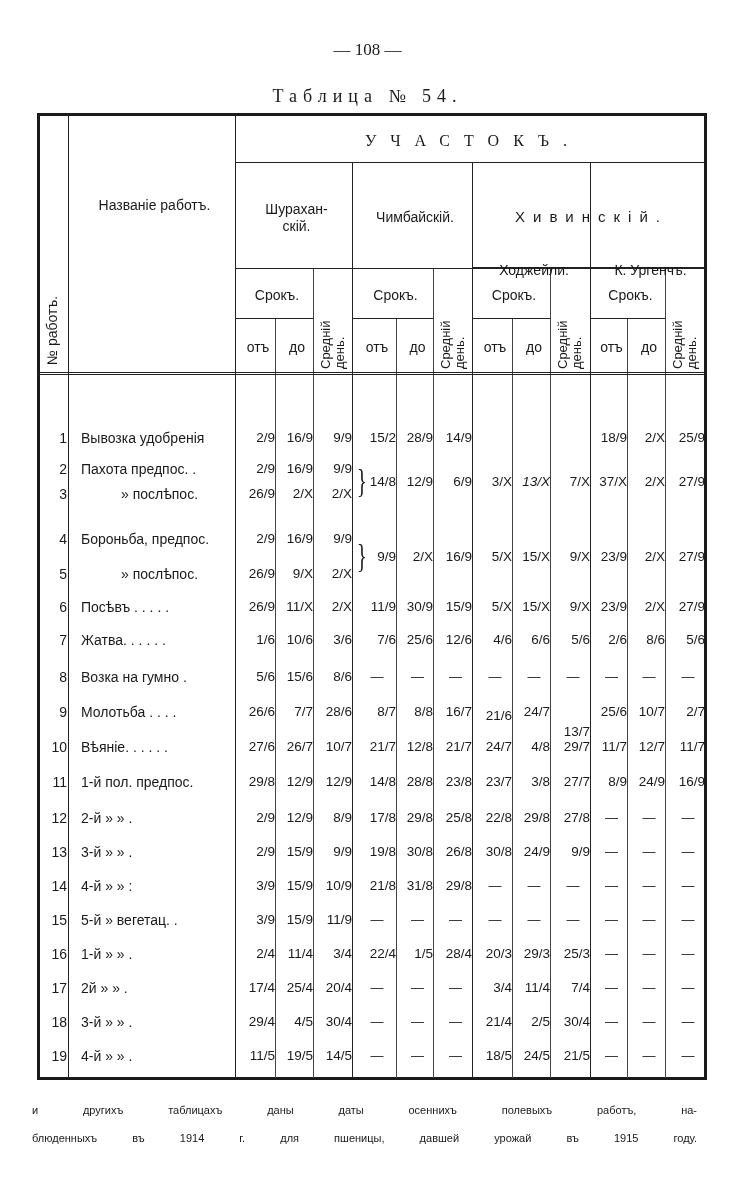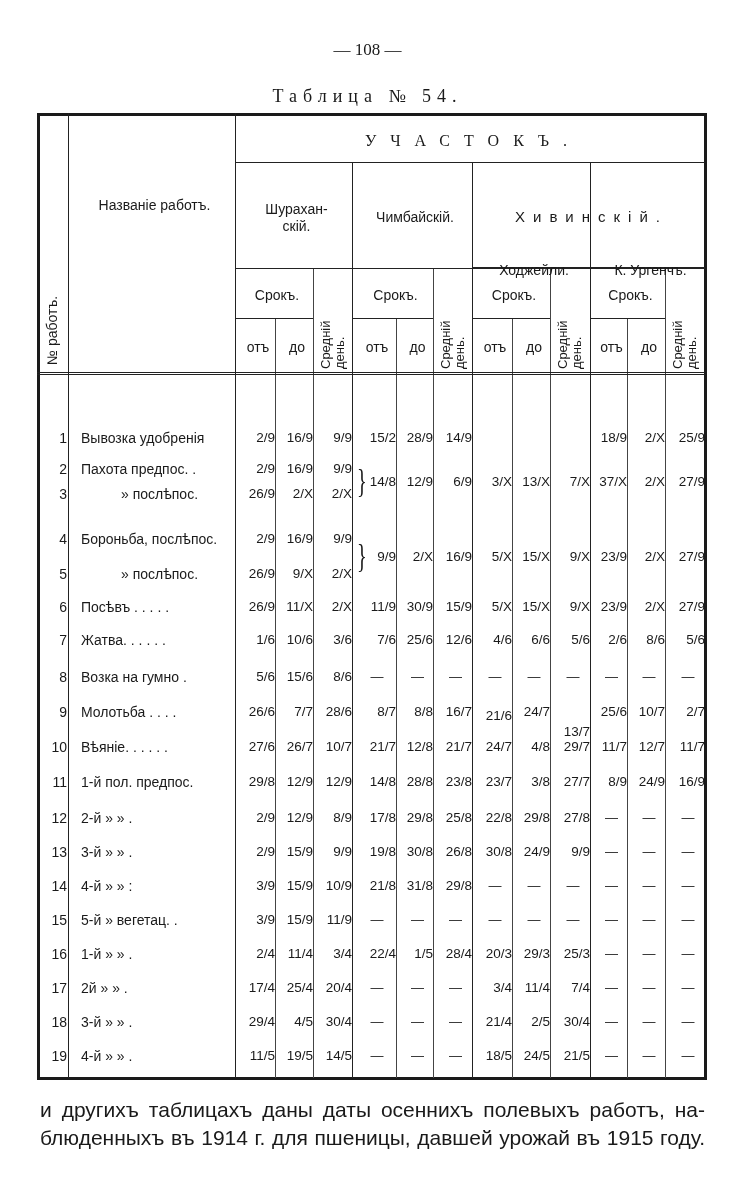--- a/index.html
+++ b/index.html
@@ -37,21 +37,21 @@
   }
   .num { position: absolute; font-size: 14px; text-align: right; }
   .name { position: absolute; font-size: 14px; white-space: nowrap; }
   .cell { position: absolute; font-size: 13.5px; text-align: right; white-space: nowrap; }
   .dash-cell { position: absolute; text-align: center; font-size: 13px; }
   .brace {
     position: absolute; font-family: "Liberation Serif", serif; font-size: 34px;
     line-height: 1; transform: scaleX(0.6); transform-origin: left center;
   }
   .footer {
-    position: absolute; left: 40px; width: 665px; font-size: 21px;
+    position: absolute; left: 32px; width: 665px; font-size: 11px;
     text-align: justify; text-align-last: justify; line-height: 24px;
     font-family: "Liberation Sans", sans-serif;
   }
 </style>
 </head>
 <body>
 
 <div class="page-number">— 108 —</div>
 <div class="table-title">Таблица № 54.</div>
 
@@ -117,21 +117,21 @@
     <div class="name" style="left: 41px; top: 345px;">Пахота предпос. .</div>
     <div class="cell" style="left: 198px; top: 345px; width: 37px;">2/9</div>
     <div class="cell" style="left: 238px; top: 345px; width: 35px;">16/9</div>
     <div class="cell" style="left: 276px; top: 345px; width: 36px;">9/9</div>
     <div class="num" style="left: 3px; top: 370px; width: 24px;">3</div>
     <div class="name" style="left: 81px; top: 370px;">» послѣпос.</div>
     <div class="cell" style="left: 198px; top: 370px; width: 37px;">26/9</div>
     <div class="cell" style="left: 238px; top: 370px; width: 35px;">2/X</div>
     <div class="cell" style="left: 276px; top: 370px; width: 36px;">2/X</div>
     <div class="num" style="left: 3px; top: 415px; width: 24px;">4</div>
-    <div class="name" style="left: 41px; top: 415px;">Бороньба, послѣпос.</div>
+    <div class="name" style="left: 41px; top: 415px;">Бороньба, предпос.</div>
     <div class="cell" style="left: 198px; top: 415px; width: 37px;">2/9</div>
     <div class="cell" style="left: 238px; top: 415px; width: 35px;">16/9</div>
     <div class="cell" style="left: 276px; top: 415px; width: 36px;">9/9</div>
     <div class="num" style="left: 3px; top: 450px; width: 24px;">5</div>
     <div class="name" style="left: 81px; top: 450px;">» послѣпос.</div>
     <div class="cell" style="left: 198px; top: 450px; width: 37px;">26/9</div>
     <div class="cell" style="left: 238px; top: 450px; width: 35px;">9/X</div>
     <div class="cell" style="left: 276px; top: 450px; width: 36px;">2/X</div>
     <div class="num" style="left: 3px; top: 483px; width: 24px;">6</div>
     <div class="name" style="left: 41px; top: 483px;">Посѣвъ . . . . .</div>
@@ -327,21 +327,21 @@
     <div class="cell" style="left: 475px; top: 932px; width: 35px;">24/5</div>
     <div class="cell" style="left: 513px; top: 932px; width: 37px;">21/5</div>
     <div class="dash-cell" style="left: 553px; top: 932px; width: 37px;">—</div>
     <div class="dash-cell" style="left: 590px; top: 932px; width: 38px;">—</div>
     <div class="dash-cell" style="left: 628px; top: 932px; width: 40px;">—</div>
     <div class="brace" style="left: 317px; top: 347.5px;">}</div>
     <div class="cell" style="left: 315px; top: 357.5px; width: 41px;">14/8</div>
     <div class="cell" style="left: 359px; top: 357.5px; width: 34px;">12/9</div>
     <div class="cell" style="left: 396px; top: 357.5px; width: 36px;">6/9</div>
     <div class="cell" style="left: 435px; top: 357.5px; width: 37px;">3/X</div>
-    <div class="cell" style="left: 475px; top: 357.5px; width: 35px;">13/X</div>
+    <div class="cell" style="left: 475px; top: 357.5px; width: 35px; font-style: italic;">13/X</div>
     <div class="cell" style="left: 513px; top: 357.5px; width: 37px;">7/X</div>
     <div class="cell" style="left: 553px; top: 357.5px; width: 34px;">37/X</div>
     <div class="cell" style="left: 590px; top: 357.5px; width: 35px;">2/X</div>
     <div class="cell" style="left: 628px; top: 357.5px; width: 37px;">27/9</div>
     <div class="brace" style="left: 317px; top: 422.5px;">}</div>
     <div class="cell" style="left: 315px; top: 432.5px; width: 41px;">9/9</div>
     <div class="cell" style="left: 359px; top: 432.5px; width: 34px;">2/X</div>
     <div class="cell" style="left: 396px; top: 432.5px; width: 36px;">16/9</div>
     <div class="cell" style="left: 435px; top: 432.5px; width: 37px;">5/X</div>
     <div class="cell" style="left: 475px; top: 432.5px; width: 35px;">15/X</div>

